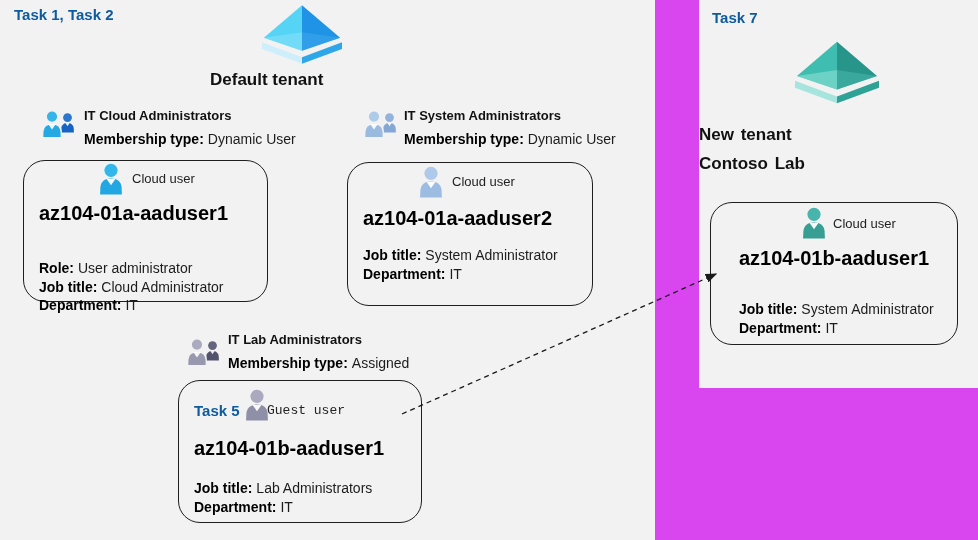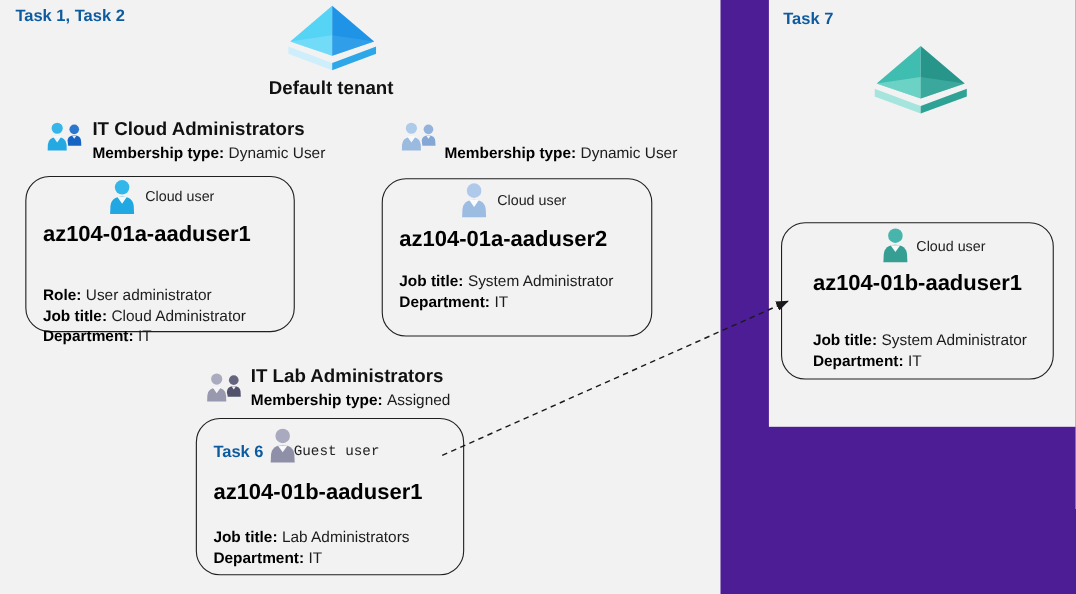--- a/index.html
+++ b/index.html
@@ -1,27 +1,27 @@
 <!DOCTYPE html>
 <html><head>
 <meta charset="utf-8">
 <style>
   html,body{margin:0;padding:0;background:#ffffff;}
   #stage{
-    position:relative;width:978px;height:540px;background:#4c1d95;
+    position:relative;width:978px;height:540px;background:#d946ef;
     font-family:"Liberation Sans","DejaVu Sans",sans-serif;
     color:#1c1c1c;overflow:hidden;
   }
   .panel{position:absolute;background:#f2f2f2;}
   #left-panel{left:0;top:0;width:655px;height:540px;}
   #right-panel{left:699px;top:0;width:279px;height:388px;}
   .abs{position:absolute;}
   .task-label{font-size:15px;font-weight:bold;color:#0d5a9e;white-space:nowrap;}
-  .tenant-title{font-size:17px;font-weight:bold;color:#111;text-align:center;white-space:nowrap;}
-  .group-name{font-size:17px;font-weight:bold;color:#111;white-space:nowrap;}
+  .tenant-title{font-size:17px;font-weight:bold;color:#111;white-space:nowrap;}
+  .group-name{font-size:13px;font-weight:bold;color:#111;white-space:nowrap;}
   .membership,.field{font-size:14px;color:#1c1c1c;white-space:nowrap;}
   .membership b,.field b{color:#000;margin-right:4px;}
   .card{
     position:absolute;border:1.5px solid #1f1f1f;border-radius:22px;
     background:transparent;box-sizing:border-box;
   }
   .user-type{font-size:13px;color:#222;white-space:nowrap;}
   .username{font-size:20px;font-weight:bold;color:#000;white-space:nowrap;}
   .fields{line-height:18.5px;}
   .tenant-title-2line{line-height:29px;word-spacing:2px;}
@@ -85,20 +85,21 @@
     <div class="abs" style="left:362px;top:109px;">
       <svg width="37" height="30" viewBox="0 0 37 30">
         <circle cx="27.5" cy="8.6" r="4.4" fill="#93b3dd"></circle>
         <path d="M27.5 13.9 C23.8 13.9 21.6 15.9 21.3 19.1 L21.1 23.6 L33.9 23.6 L33.7 19.1 C33.4 15.9 31.2 13.9 27.5 13.9 Z" fill="#84a7d6"></path>
         <path d="M25.4 14.1 L27.5 17.2 L29.6 14.1 Z" fill="#ffffff" opacity="0.9"></path>
         <circle cx="12" cy="7.6" r="5.8" fill="#aecbe9" stroke="#f2f2f2" stroke-width="1.4"></circle>
         <path d="M12 14.8 C6.4 14.8 3.2 17.7 2.8 22.4 L2.6 28.6 L21.4 28.6 L21.2 22.4 C20.8 17.7 17.6 14.8 12 14.8 Z" fill="#9bbadf" stroke="#f2f2f2" stroke-width="1.4"></path>
         <path d="M8.2 15.1 L12 20.6 L15.8 15.1 Z" fill="#ffffff" opacity="0.9"></path>
       </svg>
     </div>
+    <div class="abs group-name" style="left:404px;top:108px;">IT System Administrators</div>
     <div class="abs membership" style="left:404px;top:131px;">
       <b>Membership type:</b><span>Dynamic User</span>
     </div>
 
     <div class="card" style="left:347px;top:162px;width:246px;height:144px;">
       <div class="abs" style="left:68px;top:3px;">
         <svg width="30" height="34" viewBox="0 0 30 34">
           <circle cx="15" cy="7.3" r="6.6" fill="#aec9e9"></circle>
           <path d="M15 15.6 C8.6 15.6 4.9 18.9 4.4 24.3 L4.1 31.5 L25.9 31.5 L25.6 24.3 C25.1 18.9 21.4 15.6 15 15.6 Z" fill="#9cbce2"></path>
           <path d="M10.6 15.9 L15 22.2 L19.4 15.9 Z" fill="#ffffff" opacity="0.95"></path>
@@ -121,21 +122,21 @@
         <path d="M12 14.8 C6.4 14.8 3.2 17.7 2.8 22.4 L2.6 28.6 L21.4 28.6 L21.2 22.4 C20.8 17.7 17.6 14.8 12 14.8 Z" fill="#9898ae" stroke="#f2f2f2" stroke-width="1.4"></path>
         <path d="M8.2 15.1 L12 20.6 L15.8 15.1 Z" fill="#ffffff" opacity="0.9"></path>
       </svg>
     </div>
     <div class="abs group-name" style="left:228px;top:332px;">IT Lab Administrators</div>
     <div class="abs membership" style="left:228px;top:355px;text-align:center;">
       <b>Membership type:</b><span>Assigned</span>
     </div>
 
     <div class="card" style="left:178px;top:380px;width:244px;height:143px;">
-      <div class="abs task-label" style="left:15px;top:21px;">Task 6</div>
+      <div class="abs task-label" style="left:15px;top:21px;">Task 5</div>
       <div class="abs" style="left:63px;top:7px;">
         <svg width="30" height="36" viewBox="0 0 30 34">
           <circle cx="15" cy="7.3" r="6.6" fill="#a9a9bf"></circle>
           <path d="M15 15.6 C8.6 15.6 4.9 18.9 4.4 24.3 L4.1 31.5 L25.9 31.5 L25.6 24.3 C25.1 18.9 21.4 15.6 15 15.6 Z" fill="#8f8fa8"></path>
           <path d="M10.6 15.9 L15 22.2 L19.4 15.9 Z" fill="#ffffff" opacity="0.95"></path>
         </svg>
       </div>
       <div class="abs user-type" style="left:88px;top:22px;font-family:Liberation Mono, monospace;">Guest user</div>
       <div class="abs username" style="left:15px;top:56px;">az104-01b-aaduser1</div>
       <div class="abs fields" style="left:15px;top:98px;">
@@ -154,20 +155,24 @@
       <svg width="84" height="66" viewBox="0 0 86 64">
         <polygon points="43,1 2,36 43,50" fill="#3fbdb0"></polygon>
         <polygon points="43,1 84,36 43,50" fill="#27958a"></polygon>
         <polygon points="2,36 43,30 43,50" fill="#8adfd4" opacity="0.6"></polygon>
         <polygon points="84,36 43,30 43,50" fill="#4fbcb0" opacity="0.5"></polygon>
         <polygon points="0,41 43,57 43,64 0,48" fill="#a5e5dd"></polygon>
         <polygon points="86,41 43,57 43,64 86,48" fill="#2fa296"></polygon>
       </svg>
     </div>
 
+    <div class="abs tenant-title tenant-title-2line" style="left:0;top:120px;width:279px;">
+      <div>New tenant</div>
+      <div>Contoso Lab</div>
+    </div>
 
     <div class="card" style="left:11px;top:202px;width:248px;height:143px;">
       <div class="abs" style="left:88px;top:2px;">
         <svg width="30" height="38" viewBox="0 0 30 34">
           <circle cx="15" cy="7.3" r="6.6" fill="#47b5ab"></circle>
           <path d="M15 15.6 C8.6 15.6 4.9 18.9 4.4 24.3 L4.1 31.5 L25.9 31.5 L25.6 24.3 C25.1 18.9 21.4 15.6 15 15.6 Z" fill="#379e93"></path>
           <path d="M10.6 15.9 L15 22.2 L19.4 15.9 Z" fill="#ffffff" opacity="0.95"></path>
         </svg>
       </div>
       <div class="abs user-type" style="left:122px;top:13px;">Cloud user</div>

